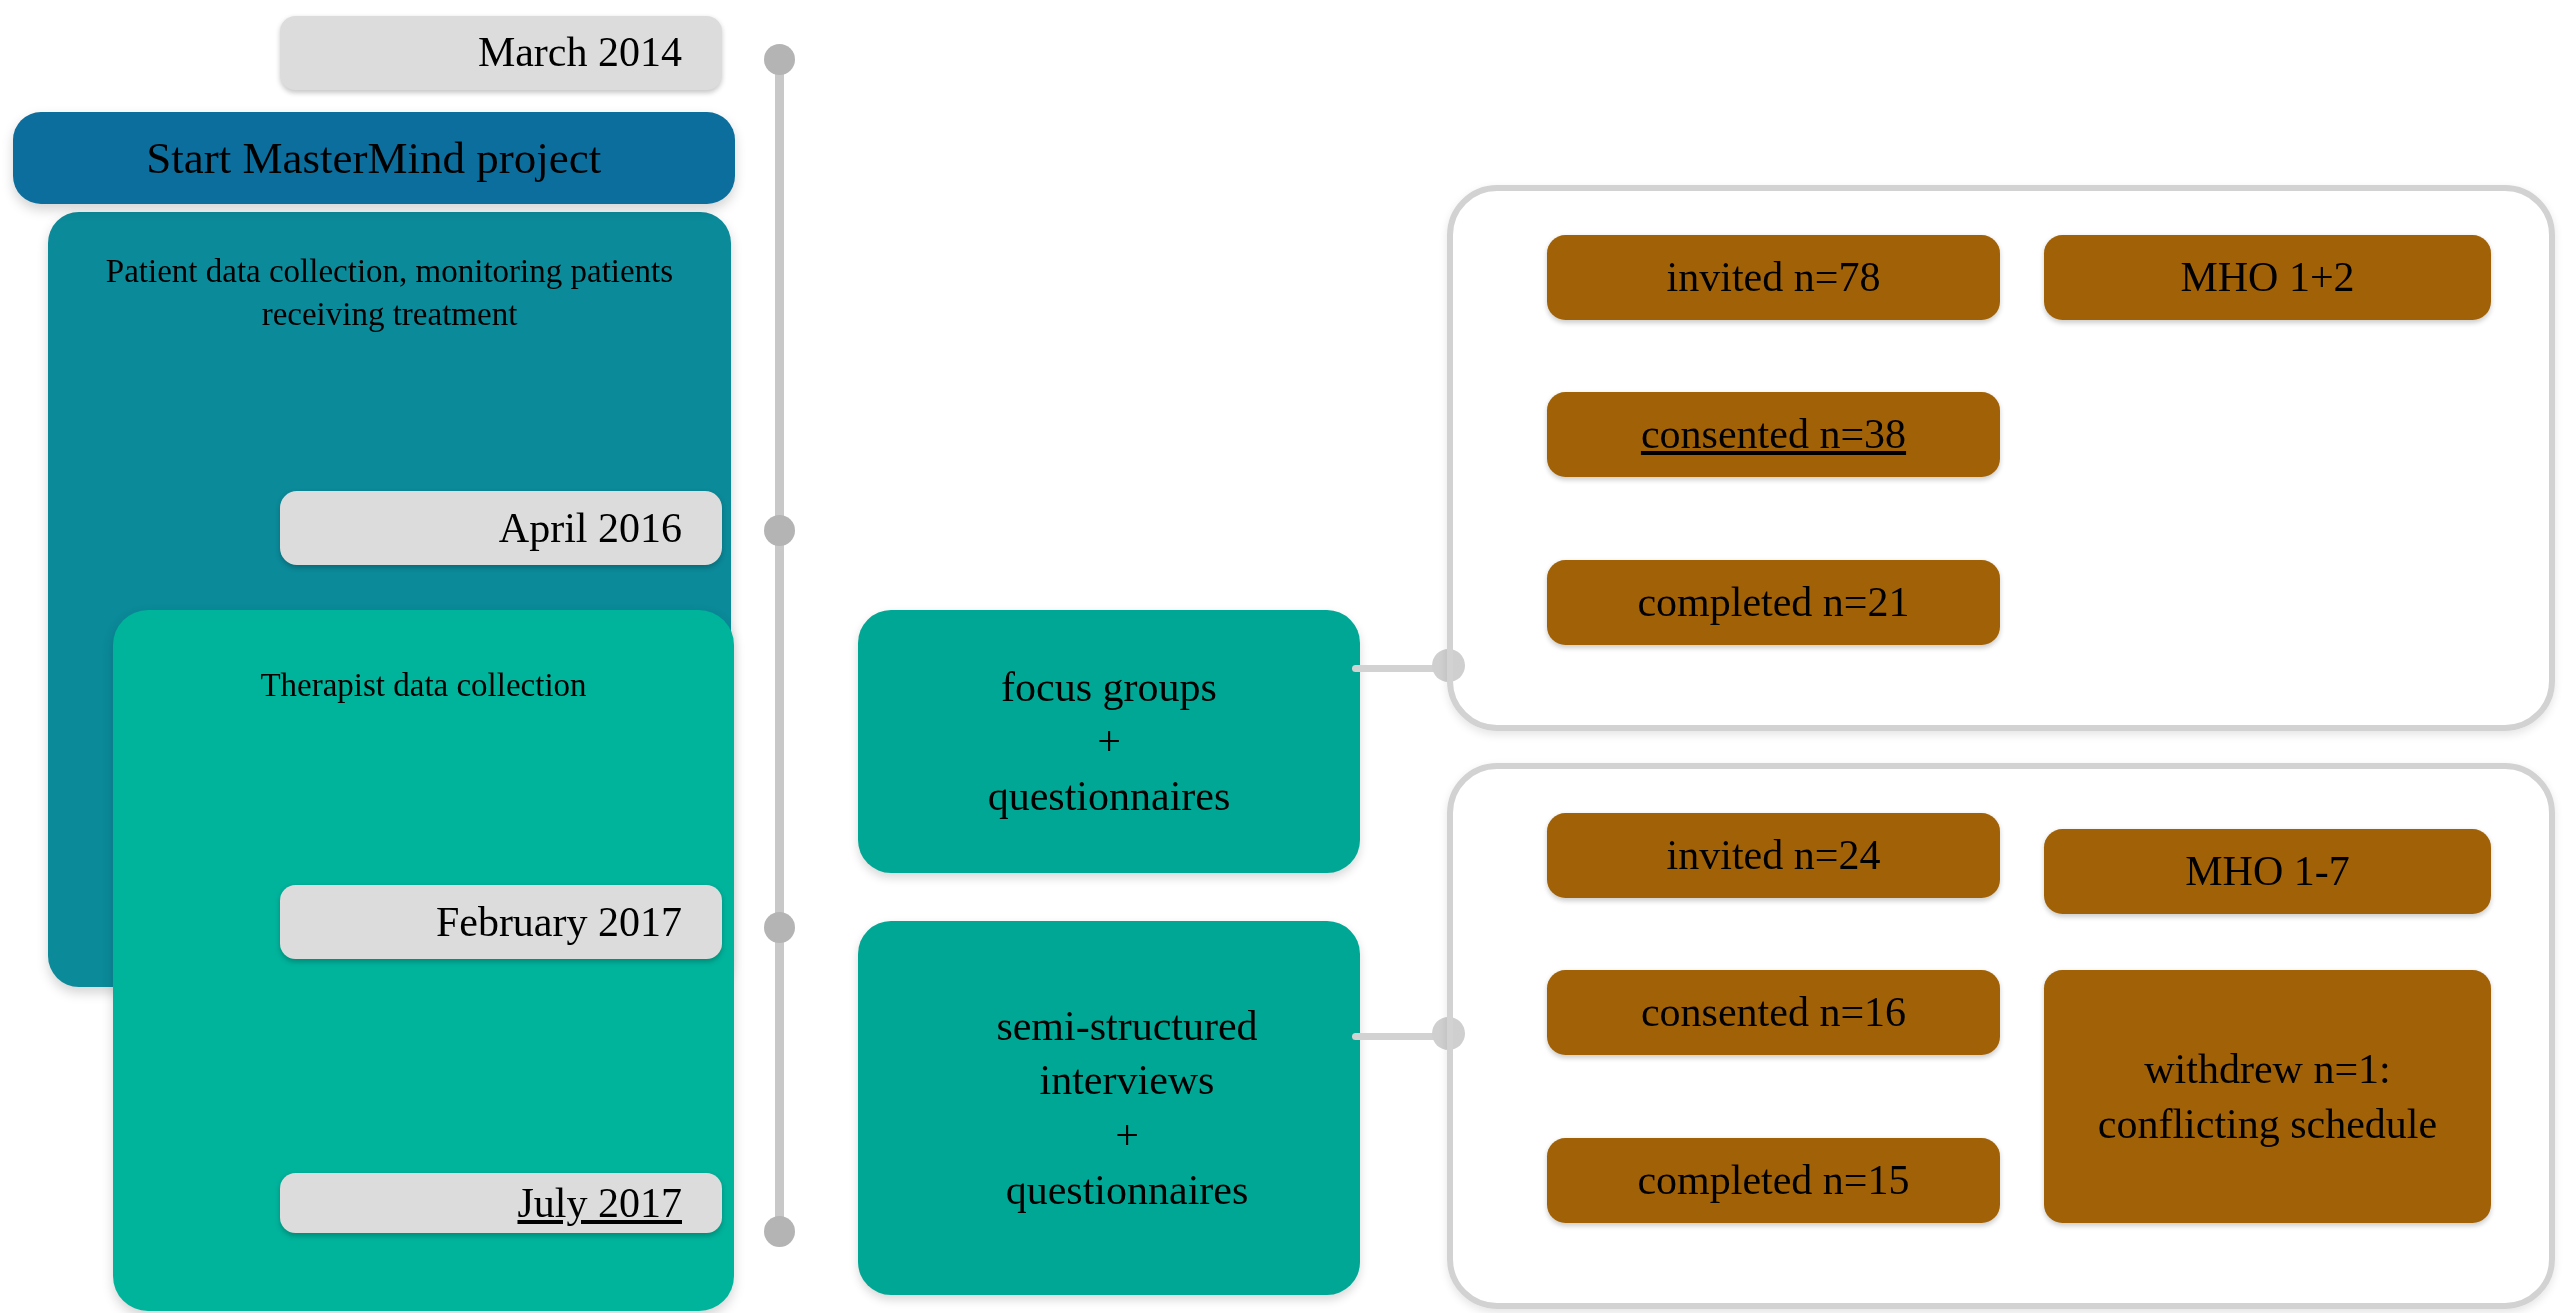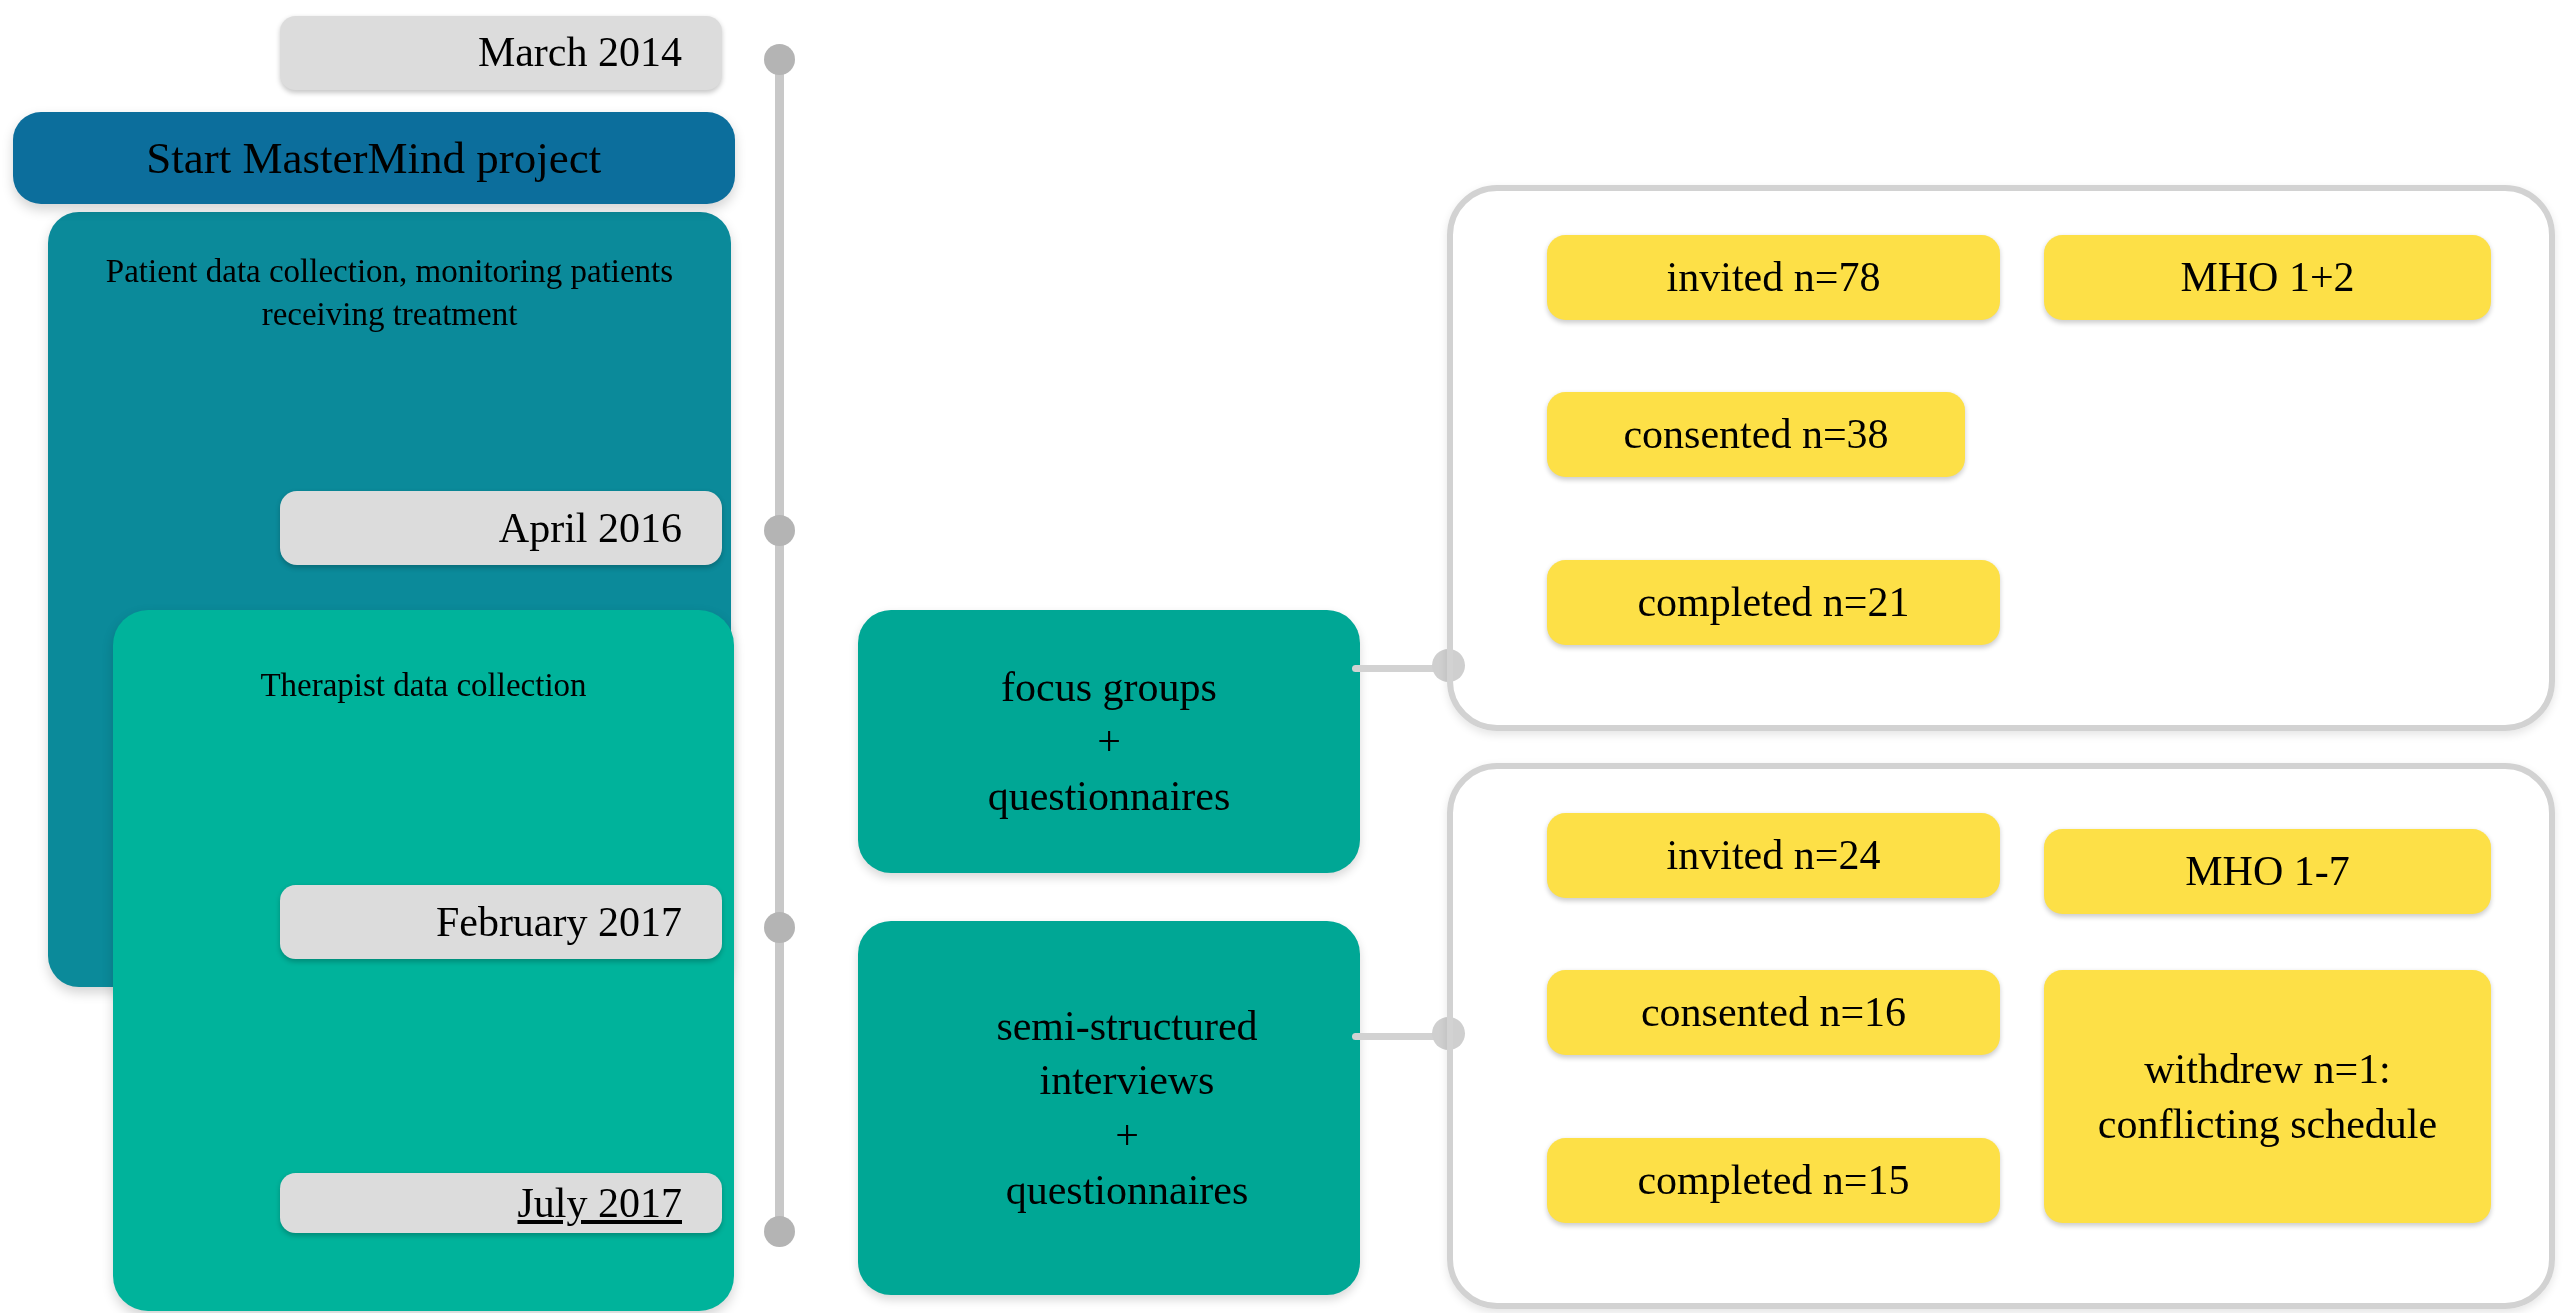--- a/index.html
+++ b/index.html
@@ -58,21 +58,21 @@
   .date-chip {
     background: #dcdcdc;
     border-radius: 15.6px;
     color: #000000;
     justify-content: flex-end;
     padding-right: 40px;
     box-shadow: 0 2.1px 5px rgba(0,0,0,0.22);
   }
 
   .stat-chip {
-    background: #fde047;
+    background: #a16207;
     border-radius: 18.4px;
     color: #000000;
     box-shadow: 0 2.1px 5px rgba(0,0,0,0.20);
   }
 
   .outcome-panel {
     position: absolute;
     box-sizing: border-box;
     border: 6.4px solid #d2d2d2;
     border-radius: 50px;
@@ -178,21 +178,21 @@
   <div class="outcome-panel" style="left:1447px; top:185px; width:1108px; height:546px;">
 
     <div class="box stat-chip fs-60" style="left:94px; top:44px; width:453px; height:85px;">
       <span>invited n=78</span>
     </div>
 
     <div class="box stat-chip fs-60" style="left:591px; top:44px; width:447px; height:85px;">
       <span>MHO 1+2</span>
     </div>
 
-    <div class="box stat-chip fs-60" style="left:94px; top:201px; width:418px; height:85px;">
+    <div class="box stat-chip fs-60" style="left:94px; top:201px; width:453px; height:85px;text-decoration:underline;">
       <span>consented n=38</span>
     </div>
 
 
     <div class="box stat-chip fs-60" style="left:94px; top:369px; width:453px; height:85px;">
       <span>completed n=21</span>
     </div>
   </div>
 
   <div class="outcome-panel" style="left:1447px; top:763px; width:1108px; height:546px;">

